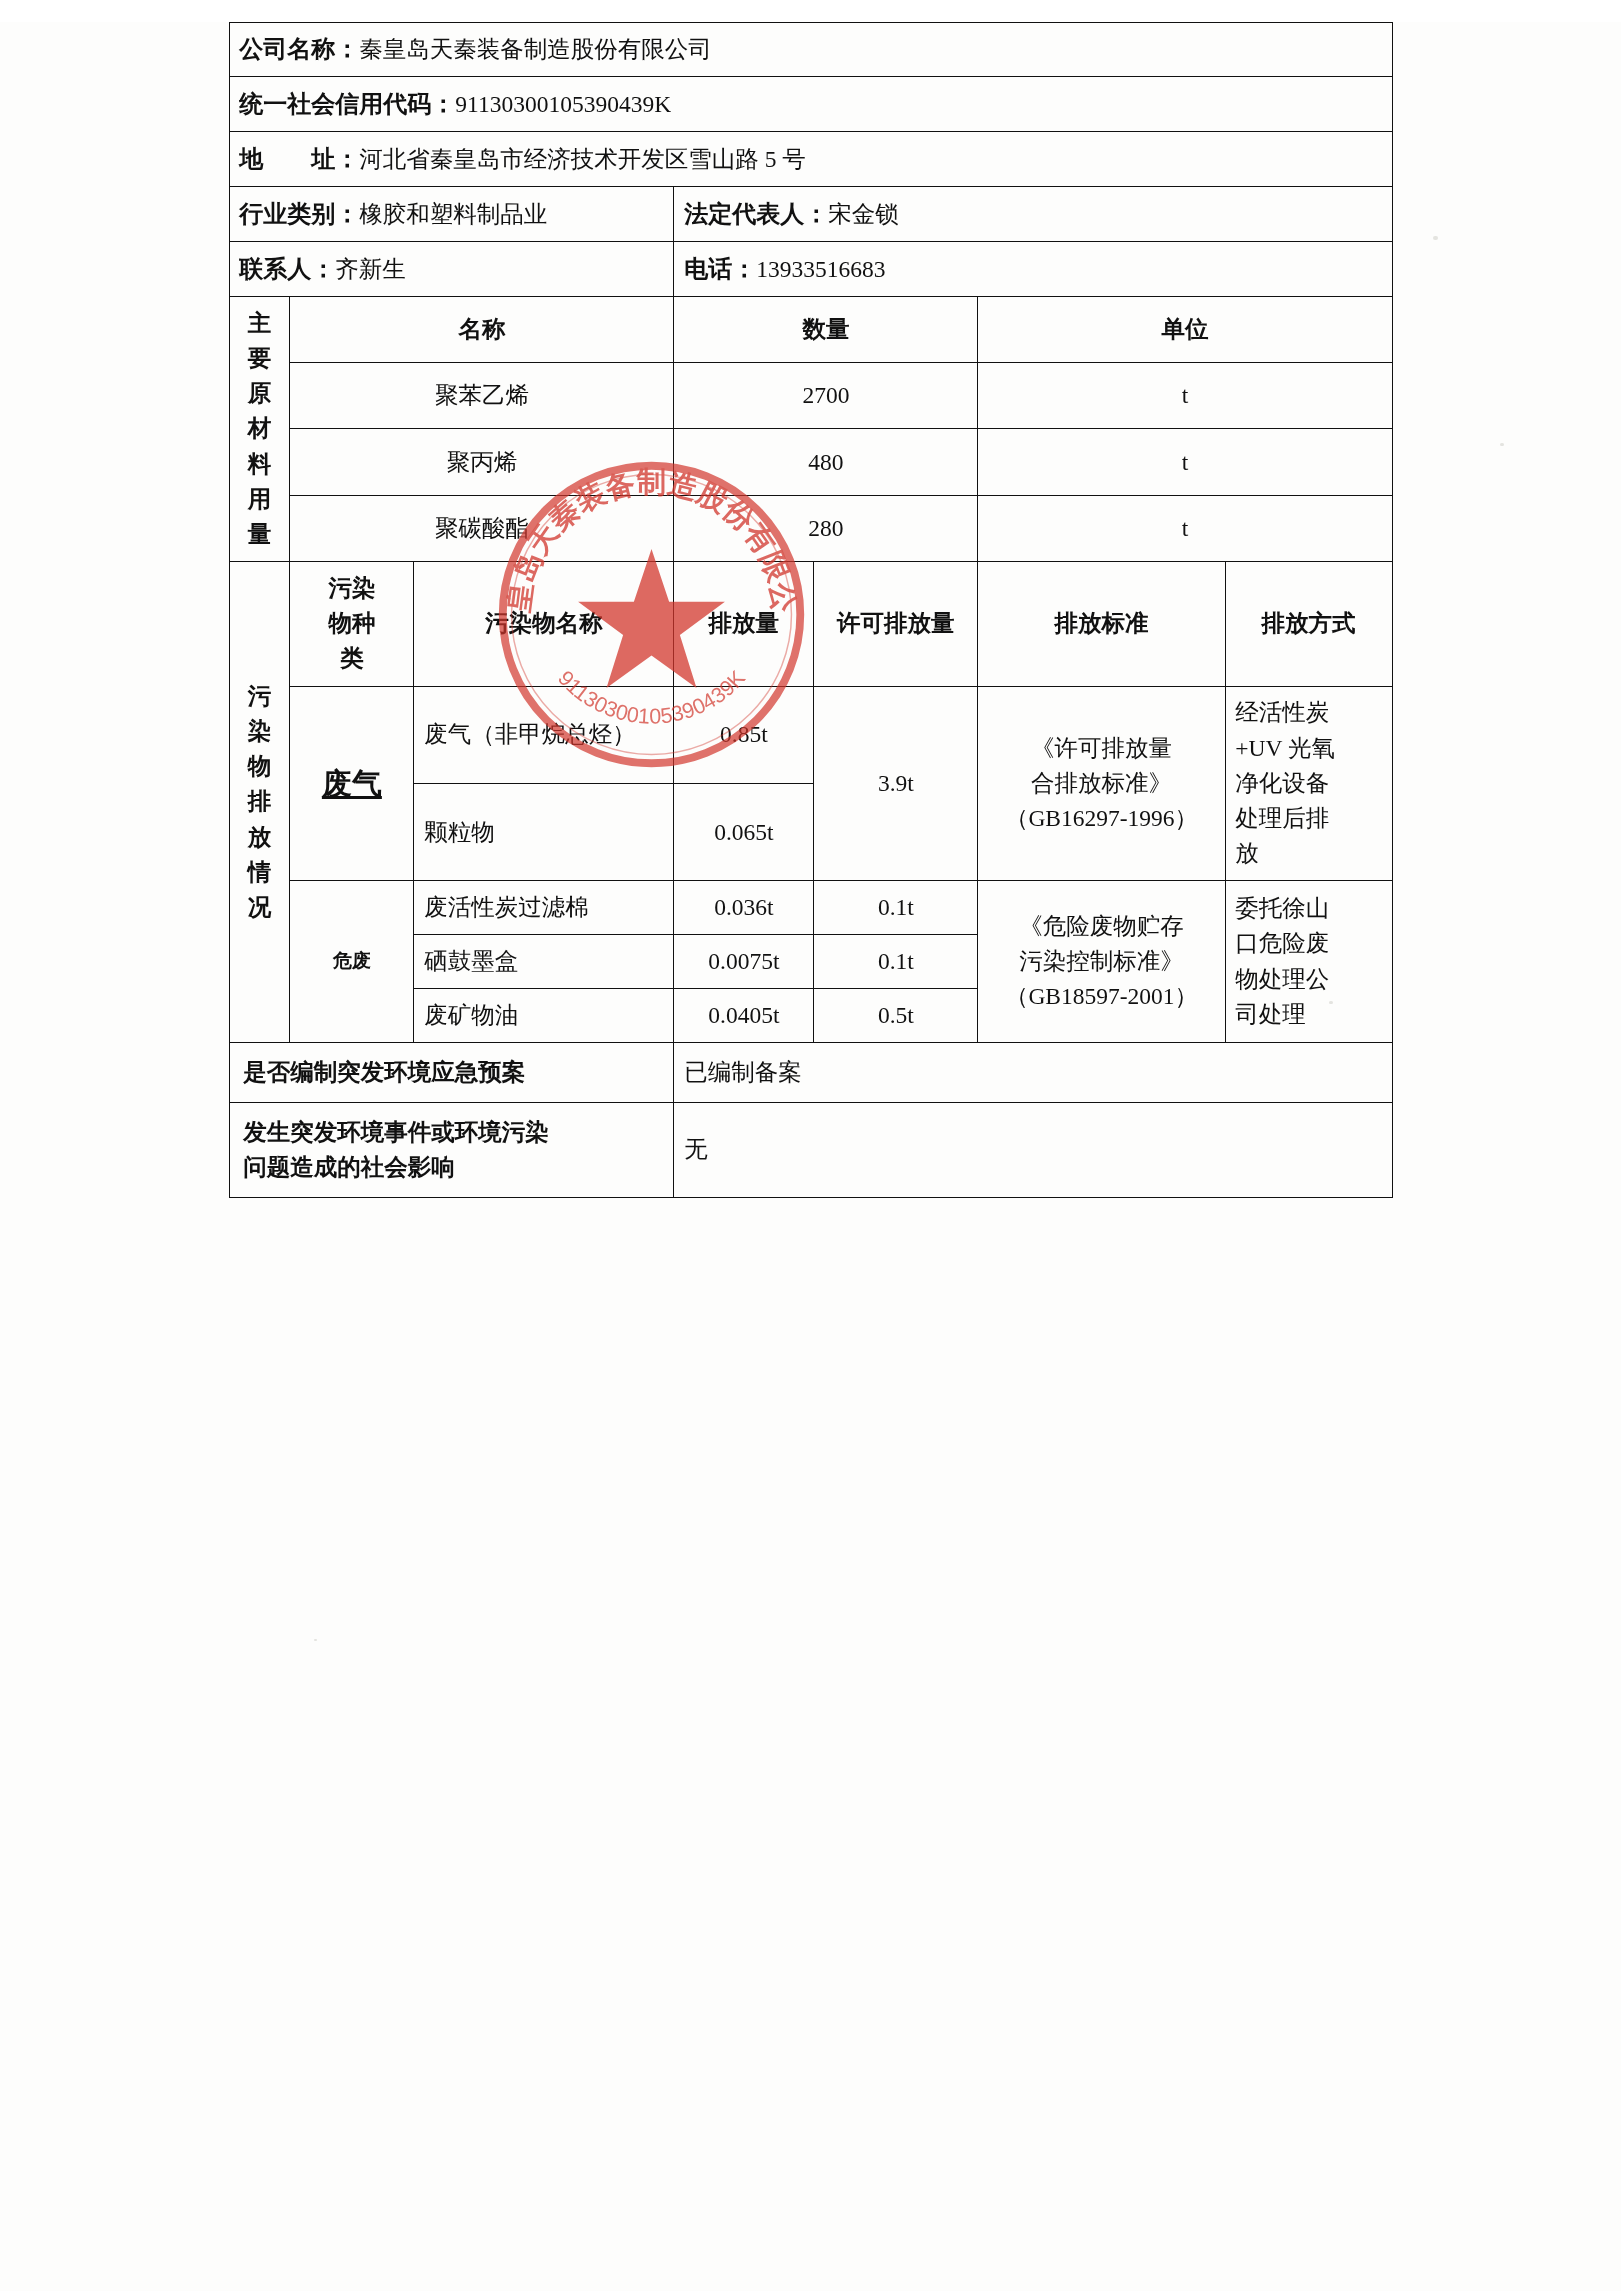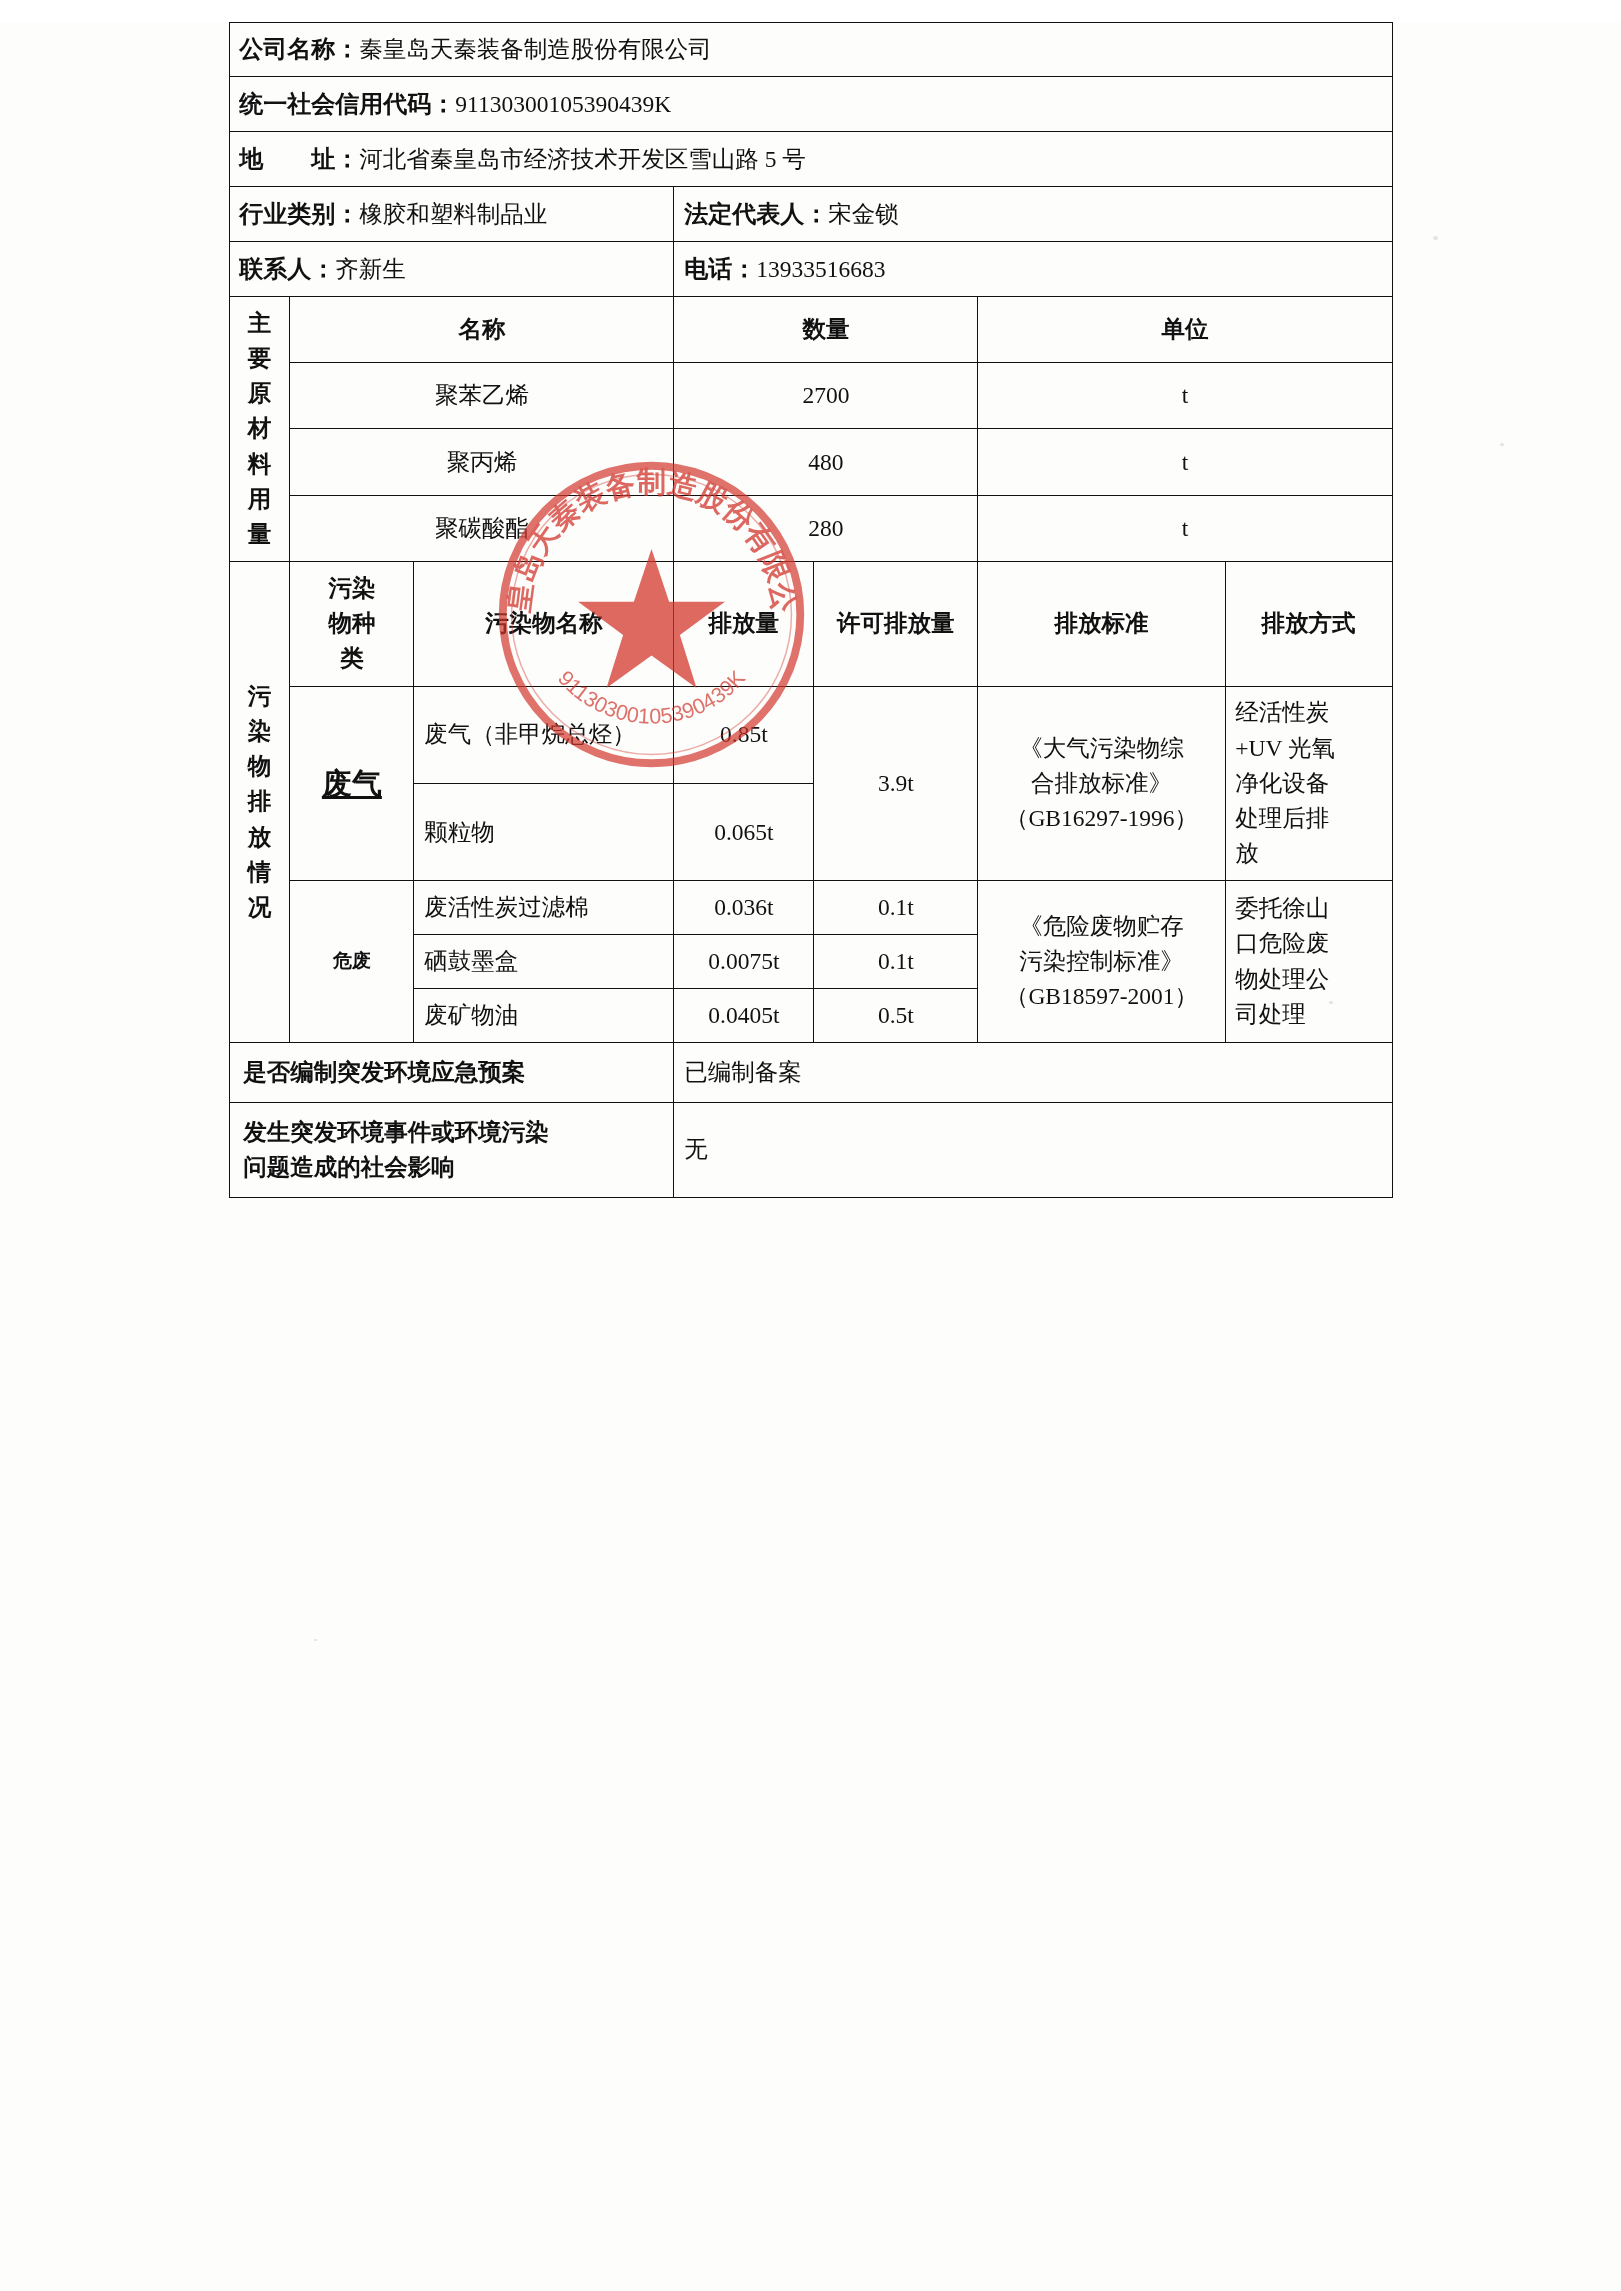--- a/index.html
+++ b/index.html
@@ -241,21 +241,21 @@
         <td class="small-head">排放标准</td>
         <td class="small-head">排放方式</td>
       </tr>
 
       <tr>
         <td rowspan="2" class="ctr bold-sans" style="font-size:30px;text-decoration:underline;">废气</td>
         <td class="cellname">废气（非甲烷总烃）</td>
         <td class="cellnum">0.85t</td>
         <td rowspan="2" class="cellnum">3.9t</td>
         <td rowspan="2" class="cellstd">
-          <span>《大气污染物综</span><br>
+          <span>《许可排放量</span><br>
           <span>合排放标准》</span><br>
           <span>（GB16297-1996）</span>
         </td>
         <td rowspan="2" class="cellmode">
           <span>经活性炭</span><br>
           <span>+UV 光氧</span><br>
           <span>净化设备</span><br>
           <span>处理后排</span><br>
           <span>放</span>
         </td>

